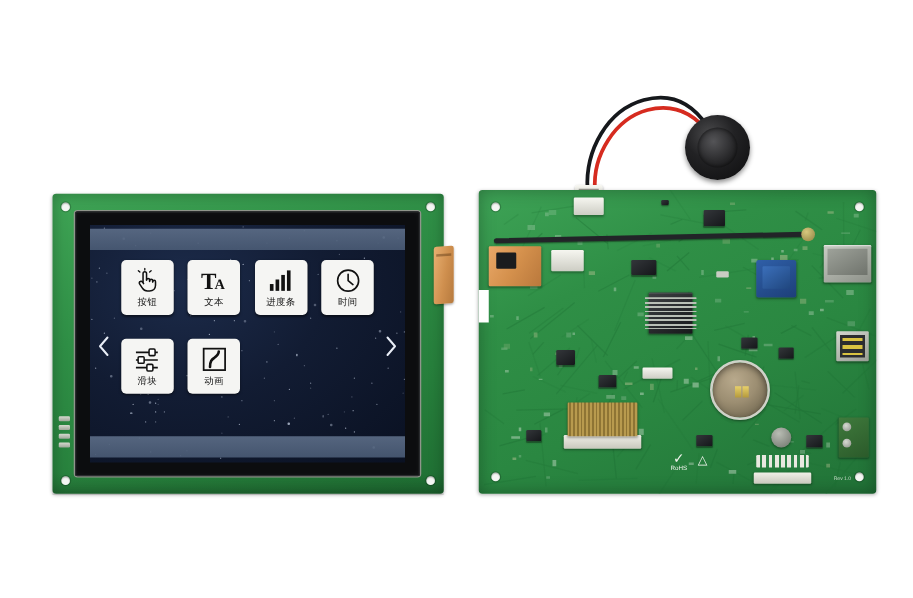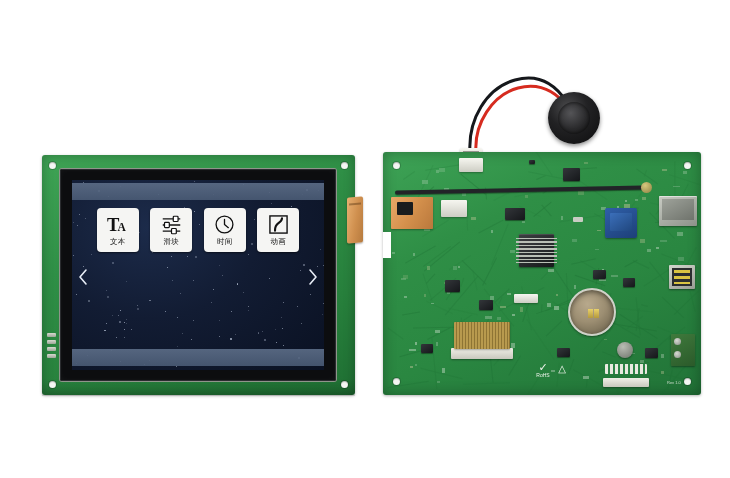--- a/index.html
+++ b/index.html
@@ -591,55 +591,78 @@
         </div>
 
         <div class="chevron right">
           <svg viewBox="0 0 12 18" width="12" height="18" aria-hidden="true">
             <polyline points="3,2 9,9 3,16" fill="none" stroke="#e8edf6" stroke-width="1.6" stroke-linecap="round" stroke-linejoin="round"></polyline>
           </svg>
         </div>
 
         <div class="icon-grid">
 
+          <div class="app-tile">
+            <div class="tile-glyph">
+              <svg viewBox="0 0 24 24" width="21" height="21" aria-hidden="true">
+                <path d="M8.5 13.5V5.4a1.6 1.6 0 0 1 3.2 0v6.1" fill="none" stroke="#111" stroke-width="1.4" stroke-linecap="round"></path>
+                <path d="M11.7 11.5a1.4 1.4 0 0 1 2.8 0v1.2" fill="none" stroke="#111" stroke-width="1.4" stroke-linecap="round"></path>
+                <path d="M14.5 12.2a1.4 1.4 0 0 1 2.8 0v1.1" fill="none" stroke="#111" stroke-width="1.4" stroke-linecap="round"></path>
+                <path d="M17.3 13a1.3 1.3 0 0 1 2.6 0v3.3c0 3-2.3 5.2-5.4 5.2h-2c-2.3 0-3.5-.9-4.6-2.6l-2.6-4c-.5-.8-.2-1.7.6-2.1.7-.4 1.6-.2 2.1.5l1 1.4" fill="none" stroke="#111" stroke-width="1.4" stroke-linecap="round" stroke-linejoin="round"></path>
+                <path d="M5.6 4.2 4.2 2.9M10.1 2.3V.9M14.5 4.2l1.4-1.3" fill="none" stroke="#111" stroke-width="1.2" stroke-linecap="round"></path>
+              </svg>
+            </div>
+            <div class="tile-label">按钮</div>
+          </div>
 
           <div class="app-tile">
             <div class="tile-glyph">
               <svg viewBox="0 0 26 24" width="23" height="22" aria-hidden="true">
                 <text x="1" y="19" font-family="Liberation Serif, serif" font-size="21" font-weight="bold" fill="#111">T</text>
                 <text x="13" y="19" font-family="Liberation Serif, serif" font-size="13" font-weight="bold" fill="#111">A</text>
               </svg>
             </div>
             <div class="tile-label">文本</div>
           </div>
 
-
+          <div class="app-tile">
+            <div class="tile-glyph">
+              <svg viewBox="0 0 22 20" width="20" height="19" aria-hidden="true">
+                <rect x="1" y="13" width="3.2" height="6" fill="#111"></rect>
+                <rect x="6" y="9" width="3.2" height="10" fill="#111"></rect>
+                <rect x="11" y="5" width="3.2" height="14" fill="#111"></rect>
+                <rect x="16" y="1" width="3.2" height="18" fill="#111"></rect>
+              </svg>
+            </div>
+            <div class="tile-label">进度条</div>
+          </div>
+
+
+          <div class="app-tile">
+            <div class="tile-glyph">
+              <svg viewBox="0 0 24 24" width="21" height="21" aria-hidden="true">
+                <circle cx="12" cy="12" r="9.6" fill="none" stroke="#111" stroke-width="1.5"></circle>
+                <path d="M12 6.2 V12 L16.4 15.6" fill="none" stroke="#111" stroke-width="1.5" stroke-linecap="round" stroke-linejoin="round"></path>
+              </svg>
+            </div>
+            <div class="tile-label">时间</div>
+          </div>
 
           <div class="app-tile">
             <div class="tile-glyph">
               <svg viewBox="0 0 24 22" width="21" height="20" aria-hidden="true">
                 <line x1="2" y1="4" x2="22" y2="4" stroke="#111" stroke-width="1.5"></line>
                 <line x1="2" y1="11" x2="22" y2="11" stroke="#111" stroke-width="1.5"></line>
                 <line x1="2" y1="18" x2="22" y2="18" stroke="#111" stroke-width="1.5"></line>
                 <rect x="14" y="1" width="5.5" height="6" rx="1" fill="#fff" stroke="#111" stroke-width="1.4"></rect>
                 <rect x="4" y="8" width="5.5" height="6" rx="1" fill="#fff" stroke="#111" stroke-width="1.4"></rect>
                 <rect x="12" y="15" width="5.5" height="6" rx="1" fill="#fff" stroke="#111" stroke-width="1.4"></rect>
               </svg>
             </div>
             <div class="tile-label">滑块</div>
-          </div>
-
-          <div class="app-tile">
-            <div class="tile-glyph">
-              <svg viewBox="0 0 24 24" width="21" height="21" aria-hidden="true">
-                <circle cx="12" cy="12" r="9.6" fill="none" stroke="#111" stroke-width="1.5"></circle>
-                <path d="M12 6.2 V12 L16.4 15.6" fill="none" stroke="#111" stroke-width="1.5" stroke-linecap="round" stroke-linejoin="round"></path>
-              </svg>
-            </div>
-            <div class="tile-label">时间</div>
           </div>
 
           <div class="app-tile">
             <div class="tile-glyph">
               <svg viewBox="0 0 24 24" width="21" height="21" aria-hidden="true">
                 <rect x="2.2" y="2.2" width="19.6" height="19.6" fill="none" stroke="#111" stroke-width="1.6"></rect>
                 <path d="M8 19 C8 13 10 12 12 10.5 C14 9 16 7 16 4.8" fill="none" stroke="#111" stroke-width="2.4" stroke-linecap="round"></path>
               </svg>
             </div>
             <div class="tile-label">动画</div>

